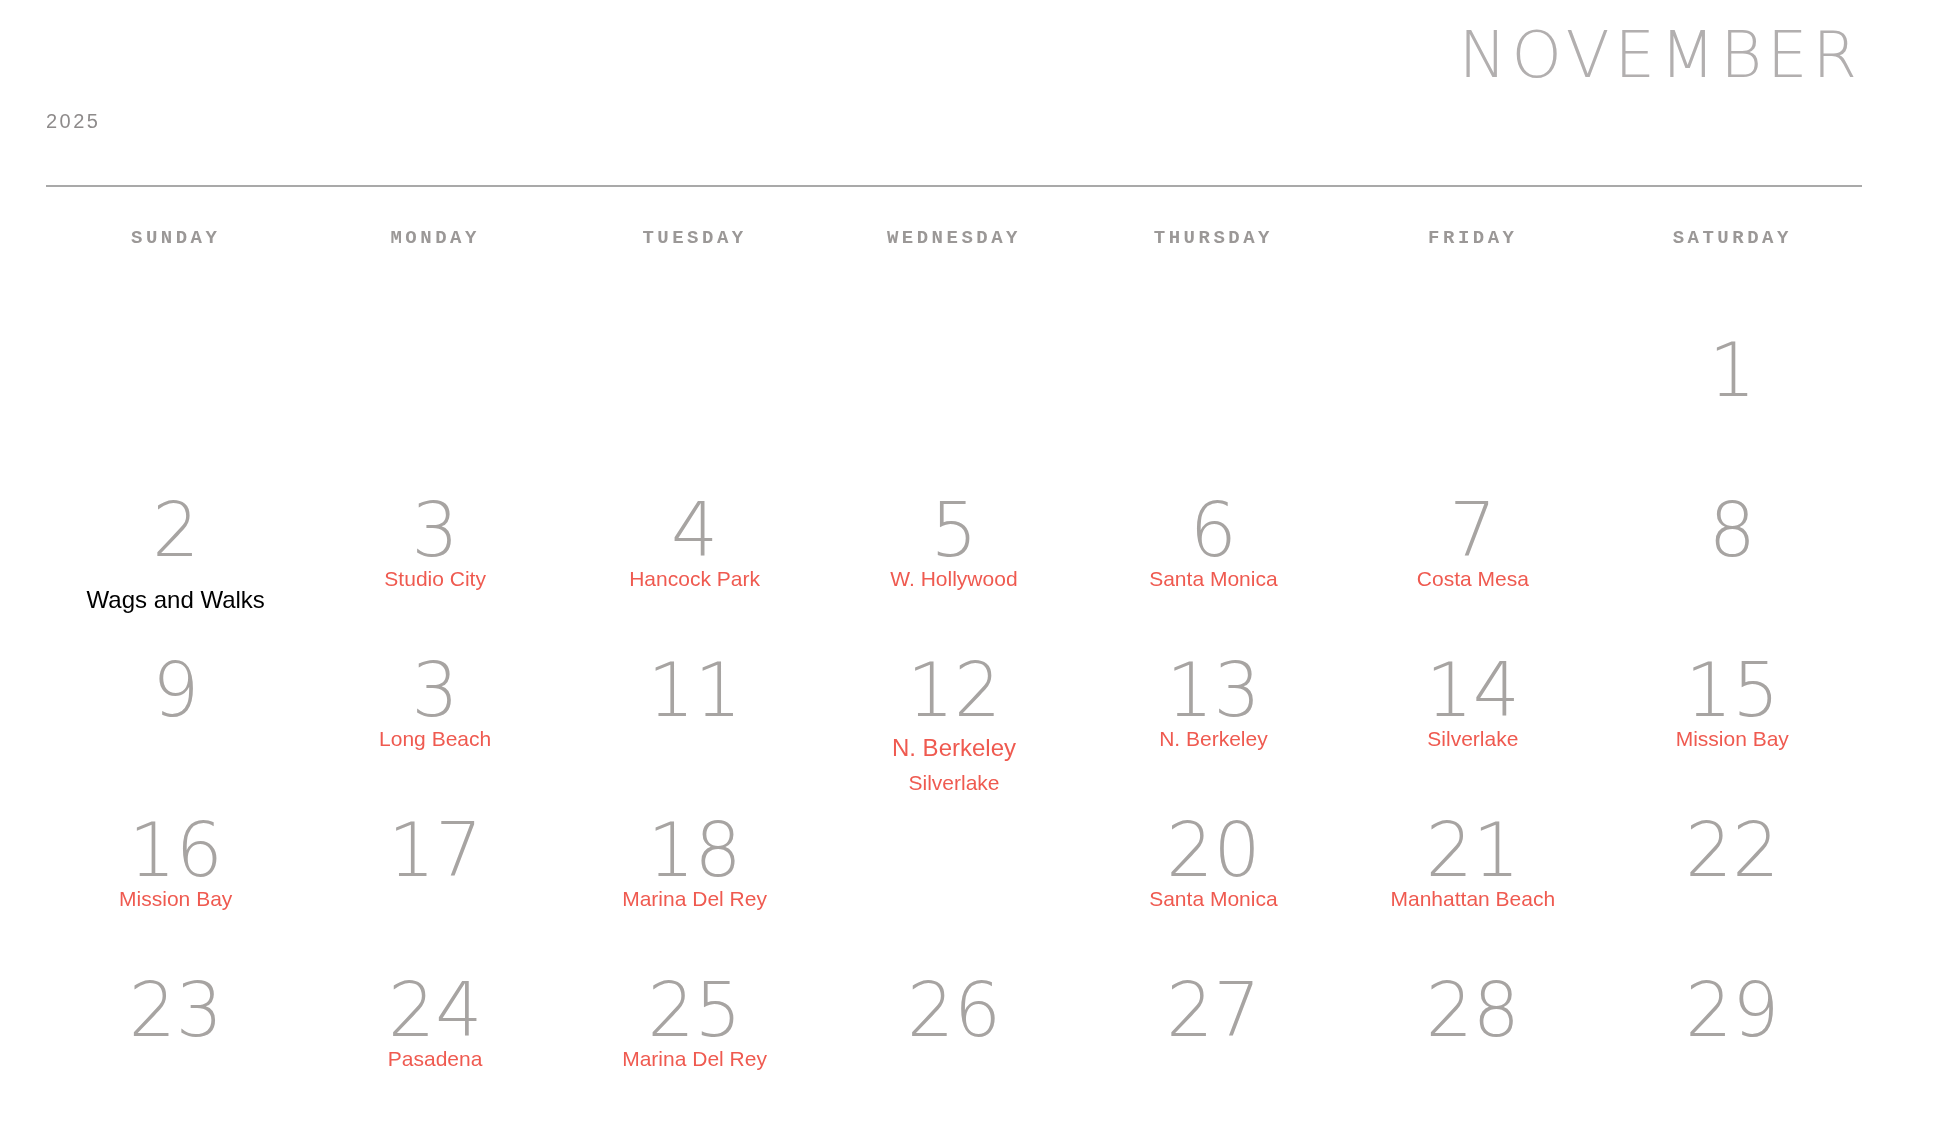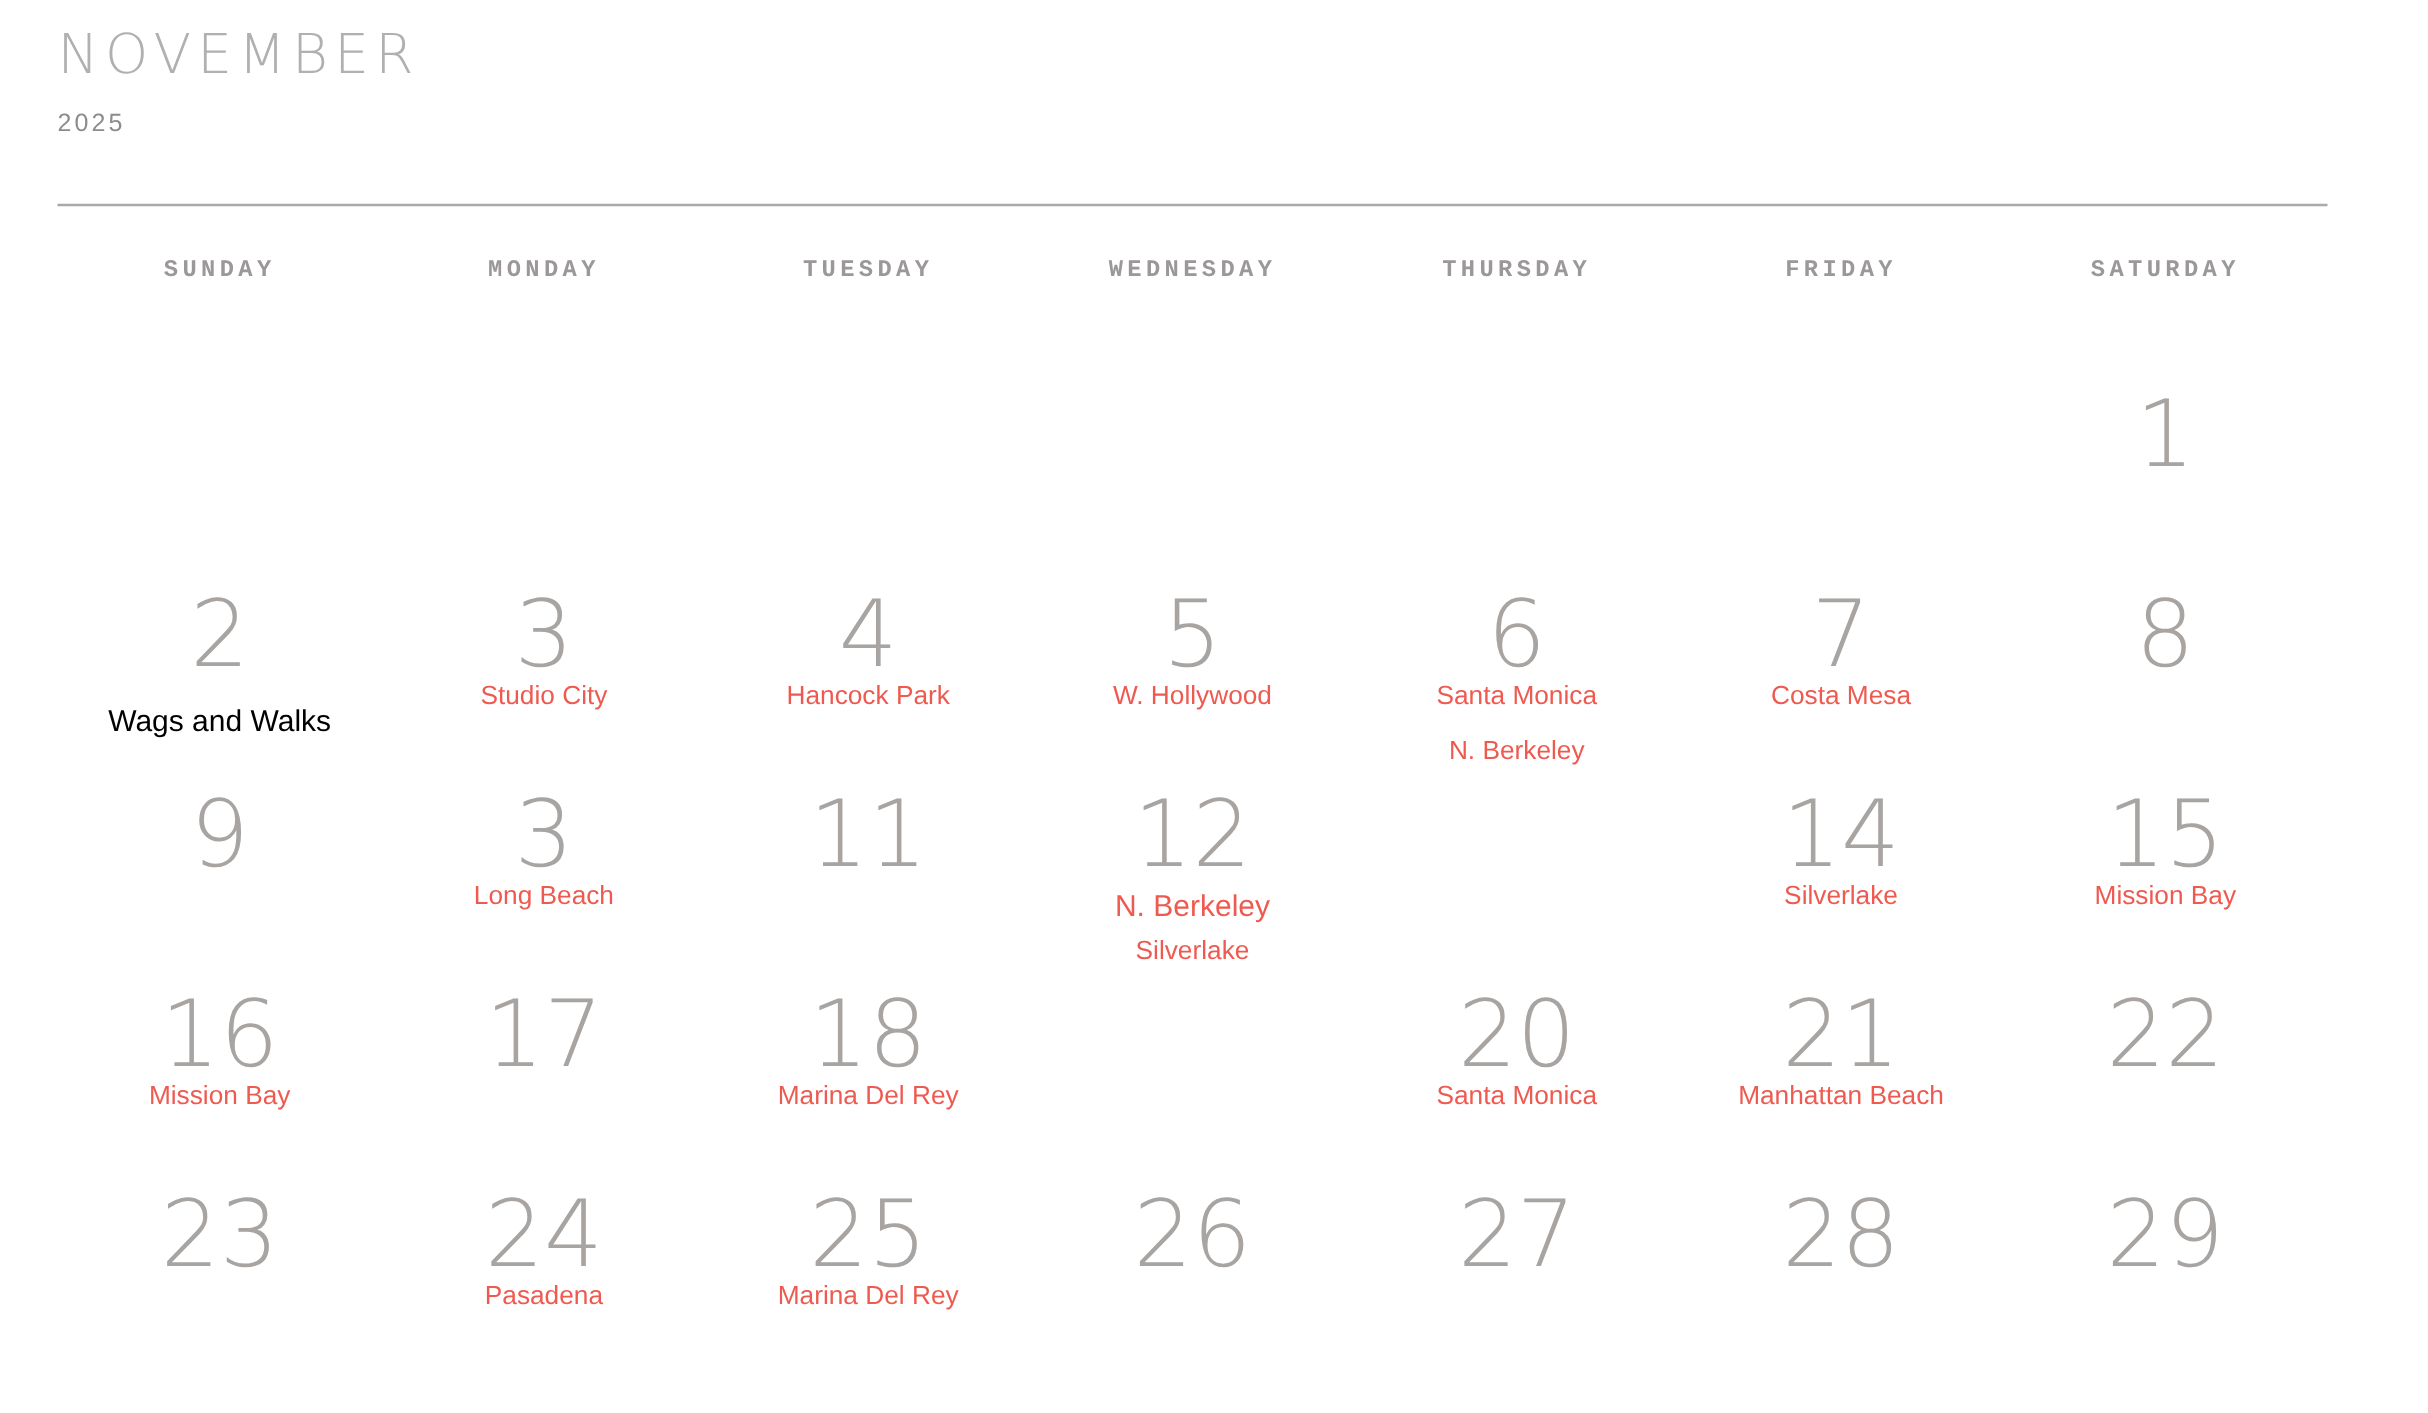--- a/index.html
+++ b/index.html
@@ -10,24 +10,24 @@
     height: 1130px;
     overflow: hidden;
     font-family: "Liberation Sans", sans-serif;
   }
   .page {
     margin-left: 46px;
     width: 1816px;
   }
   .title {
     margin-top: 20px;
-    text-align: left;
+    text-align: right;
     font-family: "DejaVu Sans", "Liberation Sans", sans-serif;
     font-weight: 200;
-    font-size: 44px;
+    font-size: 64px;
     line-height: 1.1;
     letter-spacing: 5px;
     color: var(--title-gray, #b2afaf);
   }
   .year {
     margin-top: 20px;
     text-align: left;
     font-weight: normal;
     font-size: 20px;
     letter-spacing: 2.5px;
@@ -140,21 +140,21 @@
       </div>
       <div class="week-row">
         <div class="cell">
           <div class="num">9</div>
         </div>
         <div class="cell"><div class="num">3</div><div class="event">Long Beach</div></div>
         <div class="cell">
           <div class="num">11</div>
         </div>
         <div class="cell"><div class="num">12</div><div class="event red-large">N. Berkeley</div></div>
-        <div class="cell"><div class="event">N. Berkeley</div></div>
+        <div class="cell"><div class="num">13</div><div class="event">N. Berkeley</div></div>
         <div class="cell"><div class="num">14</div><div class="event">Silverlake</div></div>
         <div class="cell"><div class="num">15</div><div class="event">Mission Bay</div></div>
       </div>
       <div class="week-row">
         <div class="cell"><div class="num">16</div><div class="event">Mission Bay</div></div>
         <div class="cell">
           <div class="num">17</div>
         </div>
         <div class="cell"><div class="num">18</div><div class="event">Marina Del Rey</div></div>
         <div class="cell"><div class="event">Silverlake</div></div>

